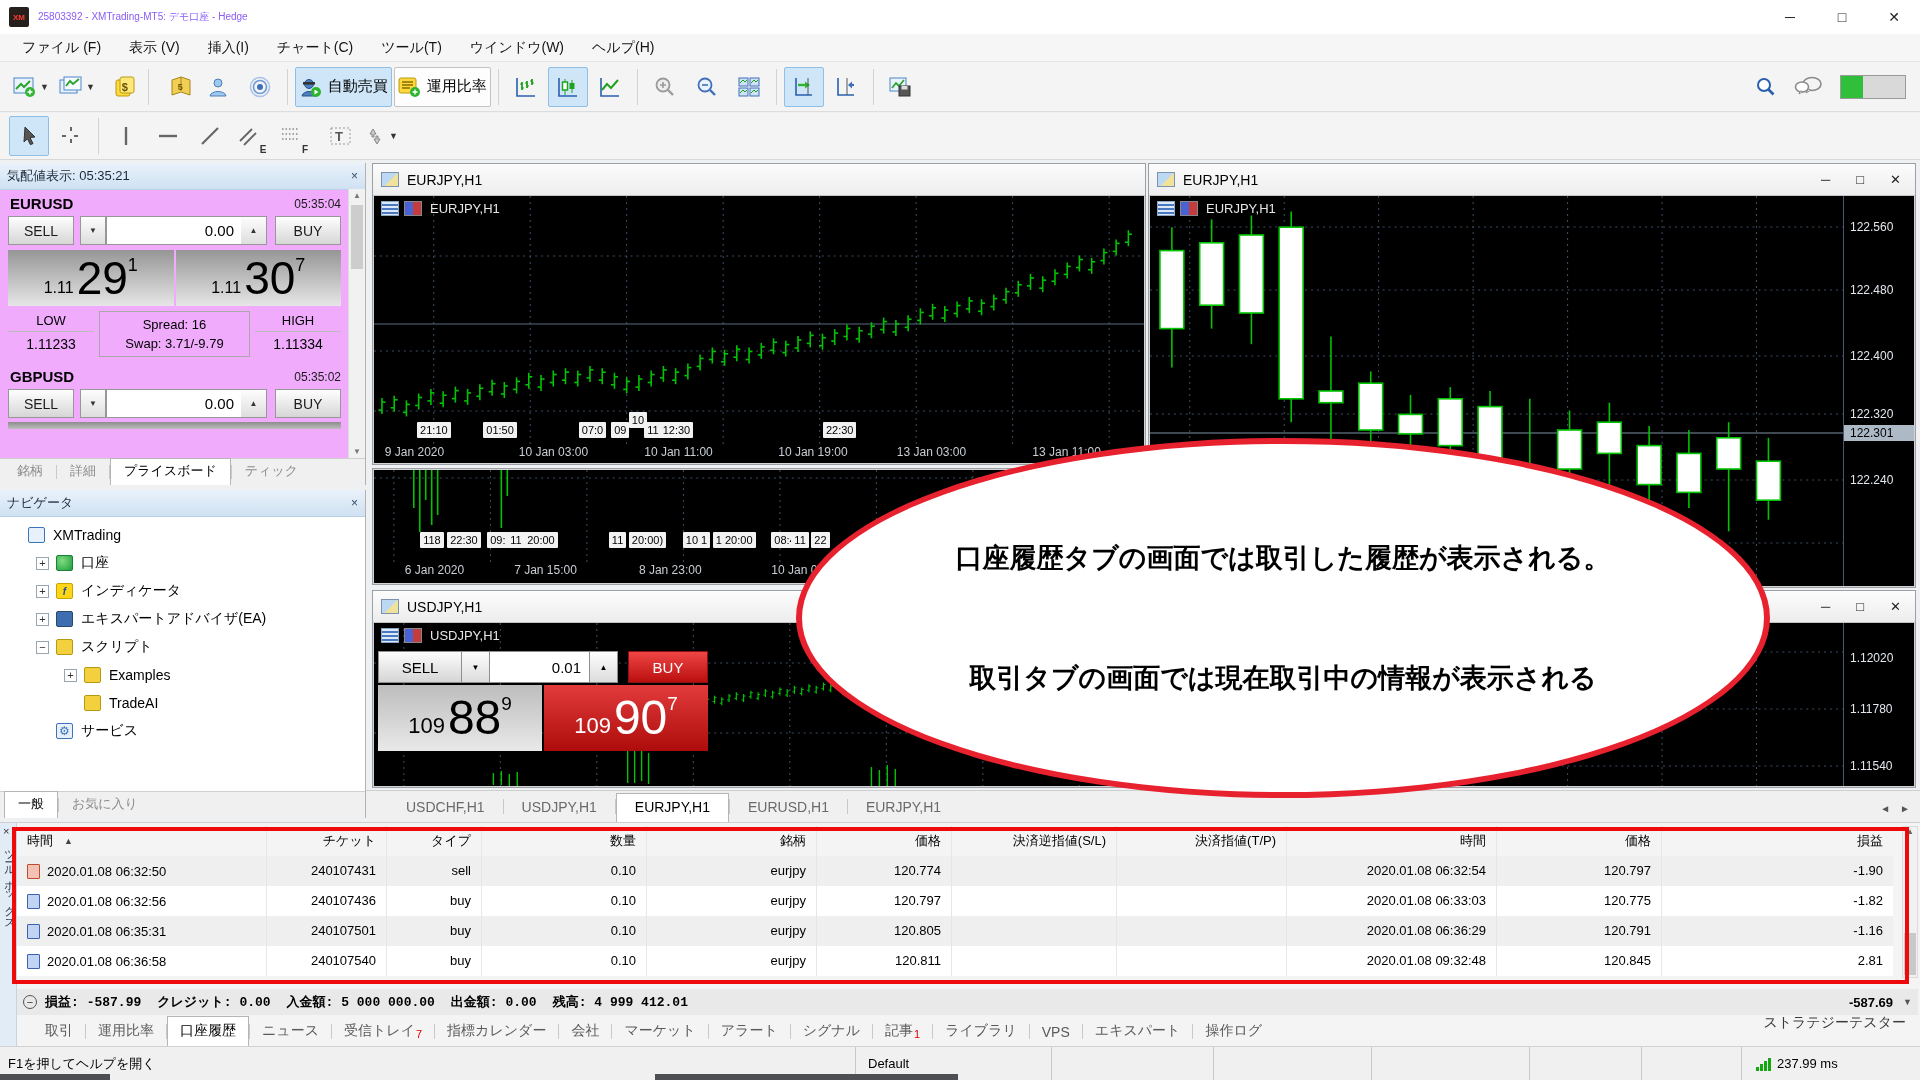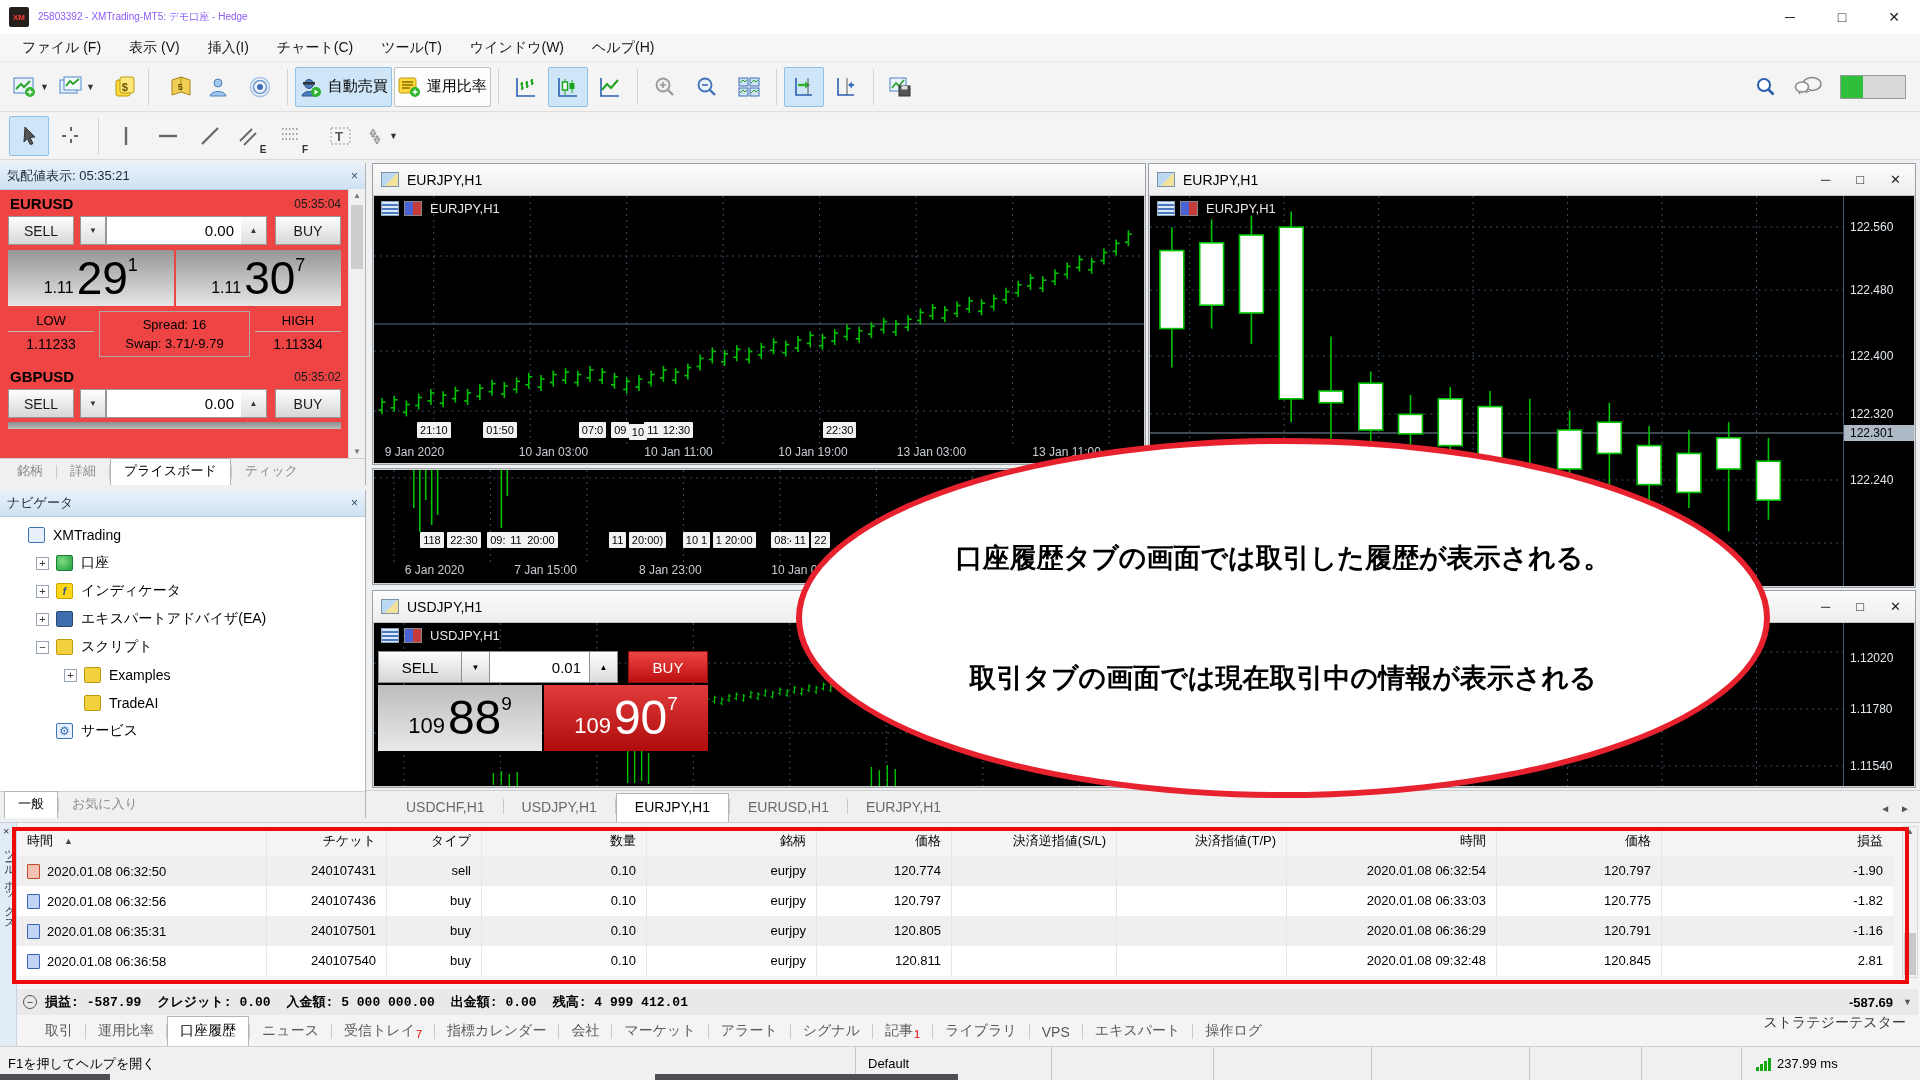--- a/index.html
+++ b/index.html
@@ -25,21 +25,21 @@
   .tbtn .lbl{font-size:15px;margin-left:5px;color:#000;white-space:nowrap;}
   .dd{font-size:9px;color:#333;margin-left:3px;}
   .conn-bar{width:64px;height:22px;border:1px solid #9a9a9a;background:#d9d9d9;display:flex;}
   .conn-fill{width:34%;height:100%;background:#2fbf3a;}
 
   
   .panel-head{height:26px;background:linear-gradient(#eaf2fb,#cfe1f2);display:flex;align-items:center;padding:0 7px;font-size:13px;color:#1a2a3a;border-bottom:1px solid #b9cfe4;}
   .panel-close{margin-left:auto;font-size:12px;color:#33506b;line-height:12px;}
 
   
-  .mw{position:absolute;left:0;top:163px;width:366px;height:322px;background:#ef4444;border-right:1px solid #b2b2b2;overflow:hidden;box-sizing:border-box;}
+  .mw{position:absolute;left:0;top:163px;width:366px;height:322px;background:#f0abfc;border-right:1px solid #b2b2b2;overflow:hidden;box-sizing:border-box;}
   .sym-row{display:flex;align-items:center;padding:5px 24px 0 10px;}
   .sym-name{font-weight:700;font-size:15px;}
   .sym-time{margin-left:auto;font-size:12px;color:#1a1a1a;}
   .trade-row{display:flex;align-items:stretch;margin:4px 24px 0 8px;height:29px;}
   .btn-trade{flex:0 0 66px;background:linear-gradient(#fefefe,#d6d6d6);border:1px solid #979797;display:flex;align-items:center;justify-content:center;font-size:14px;color:#1a1a1a;box-sizing:border-box;}
   .combo-down,.spin-up{flex:0 0 26px;background:linear-gradient(#fdfdfd,#dedede);border:1px solid #979797;display:flex;align-items:center;justify-content:center;font-size:8px;color:#333;box-sizing:border-box;margin-left:6px;}
   .spin-up{margin-left:0;border-left:none;}
   .vol-input{flex:1;background:#fff;border:1px solid #979797;border-right:none;display:flex;align-items:center;justify-content:flex-end;padding-right:7px;font-size:15px;box-sizing:border-box;}
   .buy-gap{flex:0 0 8px;}
   .big-row{display:flex;margin:5px 24px 0 8px;height:56px;}
@@ -730,21 +730,21 @@
           <line x1="746" y1="47.400000000000006" x2="749.5" y2="47.400000000000006" stroke="#00c400" stroke-width="1.6"></line>
           <line x1="758.3000000000001" y1="34.20000000000002" x2="758.3000000000001" y2="50.20000000000002" stroke="#00c400" stroke-width="1.6"></line>
           <line x1="754.8000000000001" y1="46.20000000000002" x2="758.3000000000001" y2="46.20000000000002" stroke="#00c400" stroke-width="1.6"></line>
           <line x1="758.3000000000001" y1="38.20000000000002" x2="761.8000000000001" y2="38.20000000000002" stroke="#00c400" stroke-width="1.6"></line>
         </svg>
       <div id="c1-chips">
           <span class="chip" style="left: 5.6%; top: 226px;">21:10</span>
           <span class="chip" style="left: 14.2%; top: 226px;">01:50</span>
           <span class="chip" style="left: 26.6%; top: 226px;">07:0</span>
           <span class="chip" style="left: 30.8%; top: 226px;">09</span>
-          <span class="chip" style="left: 33.1%; top: 228px;">10</span>
+          <span class="chip" style="left: 33.1%; top: 216px;">10</span>
           <span class="chip" style="left: 35.1%; top: 226px;">11</span>
           <span class="chip" style="left: 37.1%; top: 226px;">12:30</span>
           <span class="chip" style="left: 58.3%; top: 226px;">22:30</span>
         </div>
       <div id="c1-dates">
           <span class="dlab" style="left: 1.4%; top: 249px;">9 Jan 2020</span>
           <span class="dlab" style="left: 18.8%; top: 249px;">10 Jan 03:00</span>
           <span class="dlab" style="left: 35.1%; top: 249px;">10 Jan 11:00</span>
           <span class="dlab" style="left: 52.5%; top: 249px;">10 Jan 19:00</span>
           <span class="dlab" style="left: 67.9%; top: 249px;">13 Jan 03:00</span>

